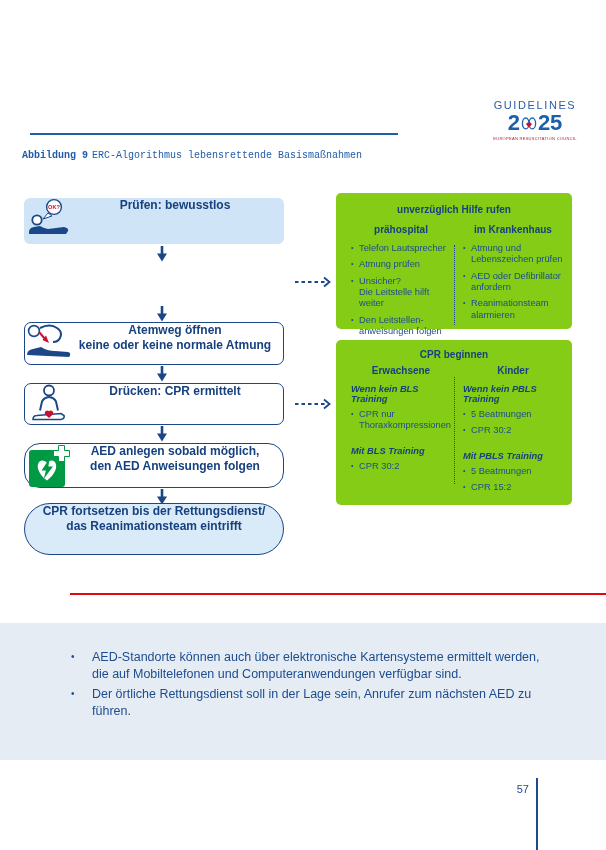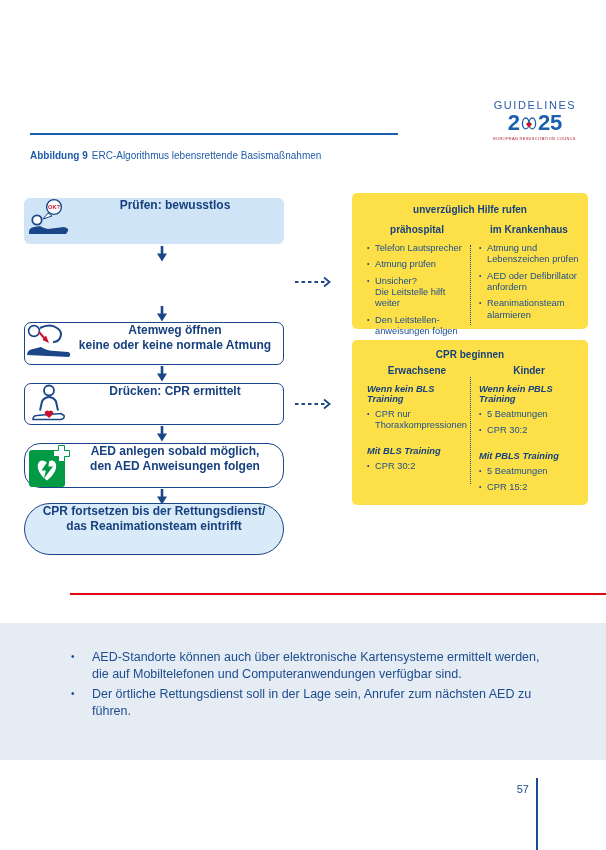--- a/index.html
+++ b/index.html
@@ -6,41 +6,41 @@
   html,body { background:#fff; }
   body { font-family:"Liberation Sans", sans-serif; }
   .page { position:relative; width:606px; height:850px; background:#fff; overflow:hidden; }
 
   
   .rule-blue { position:absolute; left:30px; top:133px; width:368px; height:2px; background:#1b5fad; }
   .logo { position:absolute; left:488px; top:99px; width:94px; text-align:center; }
   .logo-top { font-size:11px; letter-spacing:1.6px; color:#2a5ba8; }
   .logo-year { display:flex; align-items:center; justify-content:center; color:#1b5fad; font-size:22px; font-weight:700; line-height:1; margin-top:1px; }
   .logo-sub { font-size:4px; color:#b01d32; letter-spacing:0.3px; margin-top:2px; white-space:nowrap; overflow:hidden; }
-  .caption { position:absolute; left:30px; top:150px; font-size:10px; color:#1f5ca9; }
+  .caption { position:absolute; left:22px; top:150px; font-size:10px; color:#1f5ca9;font-family:Liberation Mono, monospace; }
   .cap-label { font-weight:700; margin-right:4px; }
 
   
   .flow-step { position:absolute; left:24px; width:260px; display:flex; align-items:flex-start; }
   .step-icon { flex:0 0 48px; display:flex; justify-content:center; align-items:center; }
   .step-label { flex:1; text-align:center; font-weight:700; font-size:12px; color:#17417e; white-space:pre-line; line-height:1.22; padding-right:6px; }
   .s1 { top:198px; height:46px; background:#cfe4f6; border-radius:6px; }
   .s2 { top:262px; height:42px; background:#fff; border:1.5px solid #1b4788; border-radius:7px; }
   .s3 { top:322px; height:43px; background:#fff; border:1.5px solid #1b4788; border-radius:7px; }
   .s4 { top:383px; height:42px; background:#fff; border:1.5px solid #1b4788; border-radius:7px; }
   .s5 { top:443px; height:45px; background:#fff; border:1.5px solid #1b4788; border-radius:16px; }
   .s6 { top:503px; height:52px; background:#d9eaf8; border:1.5px solid #1b4788; border-radius:27px; justify-content:center; }
   .s6 .step-label { flex:none; padding:0; }
   .varrow { position:absolute; left:155px; }
   .va1{top:246px} .va2{top:305.5px} .va3{top:366px} .va4{top:426px} .va5{top:488.5px}
   .darrow { position:absolute; left:294px; }
   .da1{top:276px} .da2{top:398px}
 
   
-  .panel { position:absolute; left:352px; width:236px; background:#fde047; border-radius:5px; }
+  .panel { position:absolute; left:336px; width:236px; background:#84cc16; border-radius:5px; }
   .panel1 { top:193px; height:136px; }
   .panel2 { top:340px; height:165px; }
   .panel-title { text-align:center; font-weight:700; font-size:10px; color:#17417e; }
   .panel1 .panel-title { margin-top:11px; }
   .panel2 .panel-title { margin-top:9px; }
   .panel-cols { display:flex; padding:0 6px; }
   .panel1 .panel-cols { margin-top:9px; }
   .panel2 .panel-cols { margin-top:5px; }
   .pcol { flex:1; padding:0 3px 0 9px; }
   .pcol-head { text-align:center; font-weight:700; font-size:10px; color:#17417e; margin-bottom:8px; }

